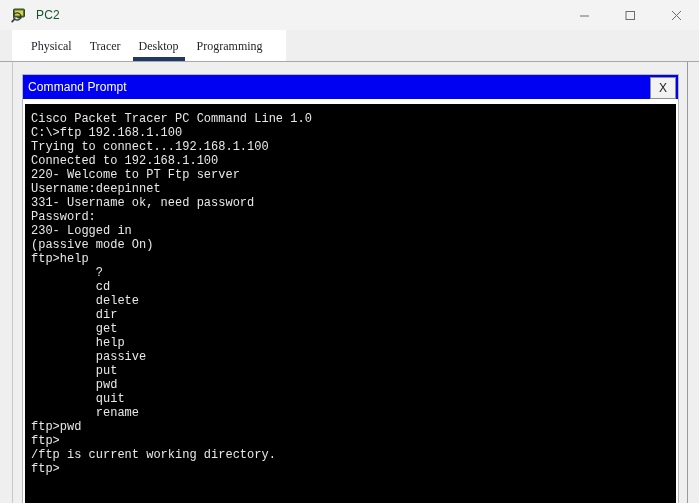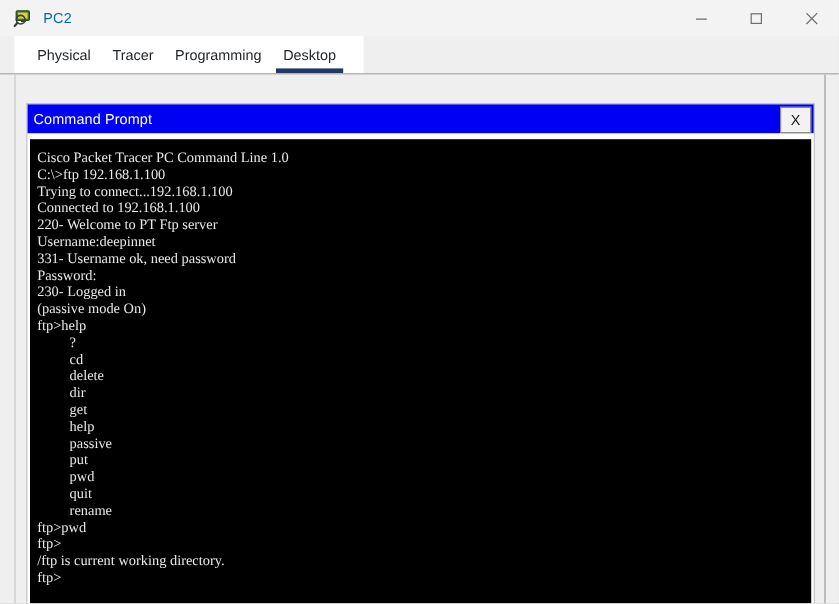--- a/index.html
+++ b/index.html
@@ -40,21 +40,21 @@
     gap: 8px;
   }
   .app-icon {
     width: 17px;
     height: 17px;
     position: relative;
     display: block;
   }
   .title-text {
     font-size: 12px;
-    color: #0369a1;
+    color: #14532d;
     letter-spacing: 0.2px;
     line-height: 1;
   }
   .title-spacer { flex: 1 1 auto; }
   .win-controls {
     display: flex;
     height: 30px;
   }
   .win-btn {
     width: 46px;
@@ -65,20 +65,21 @@
     color: #6d6d6d;
   }
   .win-btn svg { display: block; }
 
   
   .tabstrip-wrap {
     flex: 0 0 auto;
     height: 31px;
     background: #efefef;
     position: relative;
+    font-family: Liberation Serif, serif;
   }
   .tabstrip {
     position: absolute;
     left: 12px;
     top: 0;
     height: 31px;
     background: #ffffff;
     display: flex;
     align-items: flex-end;
     padding-left: 10px;
@@ -122,21 +123,21 @@
     position: absolute;
     left: 687px; top: 0; bottom: 0;
     width: 1px;
     background: #9a9a9a;
   }
 
   
   .cmd-window {
     position: absolute;
     left: 22px;
-    top: 24px;
+    top: 12px;
     width: 655px;
     bottom: 0;
     display: flex;
     flex-direction: column;
     background: #ffffff;
     border: 1px solid #b7b7b7;
     border-bottom: none;
   }
   .cmd-titlebar {
     flex: 0 0 auto;
@@ -172,21 +173,21 @@
     flex: 1 1 auto;
     background: #ffffff;
     padding: 5px 2px 0 2px;
     overflow: hidden;
     display: flex;
   }
   .terminal {
     flex: 1 1 auto;
     background: #000000;
     color: #e8e8e8;
-    font-family: Liberation Serif, serif;
+    font-family: Liberation Mono, monospace;
     font-size: 12px;
     line-height: 14px;
     padding: 8px 0 0 6px;
     overflow: hidden;
     white-space: pre;
     letter-spacing: 0px;
   }
   .terminal .line {
     height: 14px;
     white-space: pre;
@@ -234,27 +235,27 @@
   <div class="tabstrip-wrap">
     <div class="tabstrip">
       <div class="tab">
         <span>Physical</span>
         
       </div>
       <div class="tab">
         <span>Tracer</span>
         
       </div>
+      <div class="tab active">
+        <span>Desktop</span>
+        <span class="tab-underline"></span>
+      </div>
       <div class="tab">
         <span>Programming</span>
         
-      </div>
-      <div class="tab active">
-        <span>Desktop</span>
-        <span class="tab-underline"></span>
       </div>
     </div>
   </div>
 
   <div class="content">
     <div class="panel-border-left"></div>
     <div class="panel-border-right"></div>
 
     <div class="cmd-window">
       <div class="cmd-titlebar">

